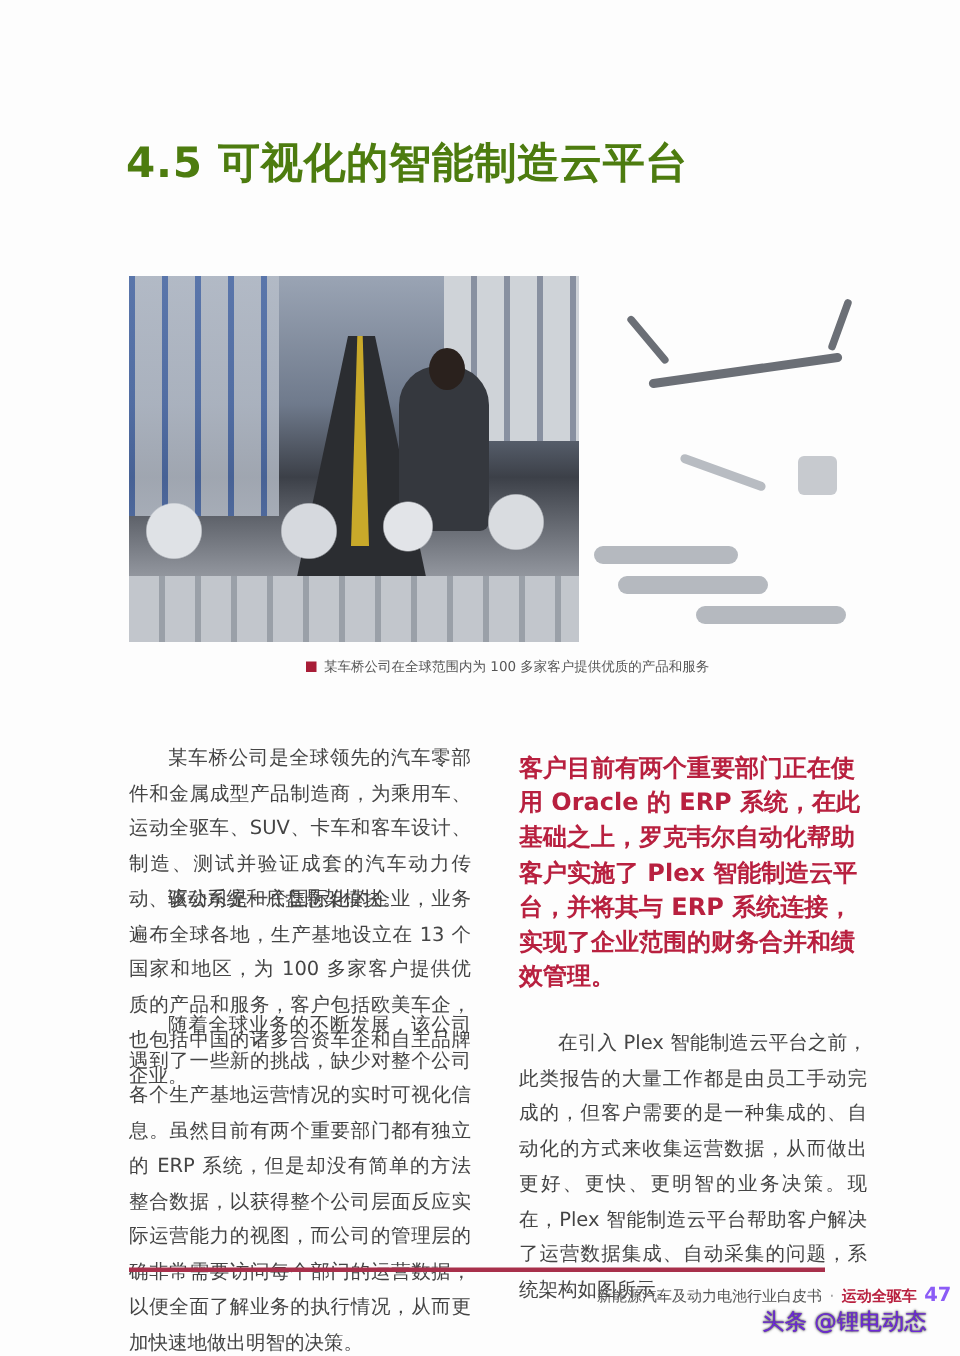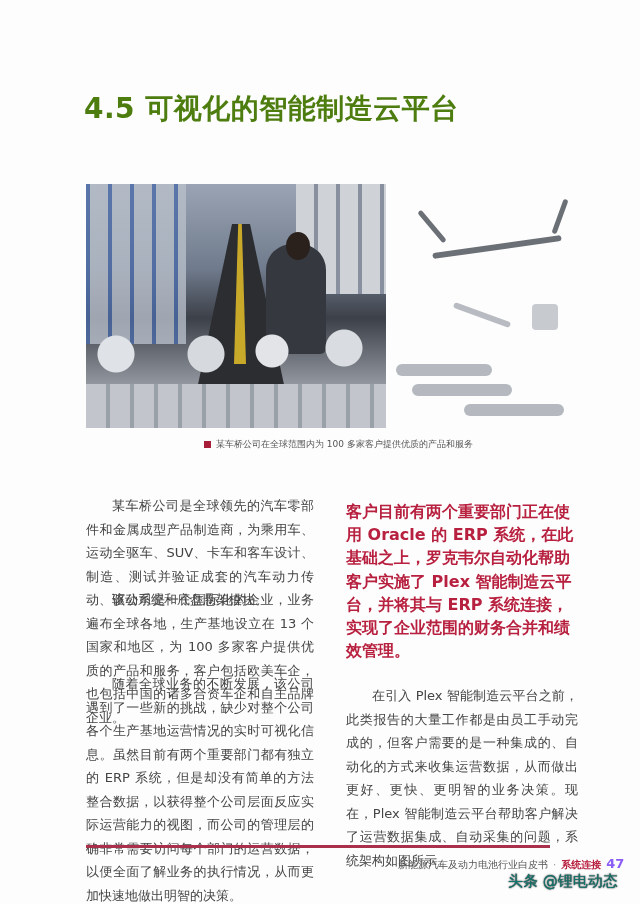--- a/index.html
+++ b/index.html
@@ -44,21 +44,21 @@
   .p3 { top:672px; }
   .body-col p { margin:0; text-indent:2em; }
   .quote { position:absolute; left:346px; top:500px; width:232px; font-size:16px; line-height:23.2px; color:#b8203f; font-weight:bold; }
   .right-col { position:absolute; left:346px; top:684px; width:232px; font-size:13px; line-height:23.5px; color:#444; text-align:justify; }
   .right-col p { margin:0; text-indent:2em; }
   .rule { position:absolute; left:86px; top:845px; width:464px; height:3px; background:#a8304b; }
   .footer { position:absolute; left:358px; top:856px; font-size:10px; color:#555; display:flex; align-items:baseline; gap:5px;margin-left:40px; }
   .footer .sep { color:#999; }
   .footer .section { color:#b8203f; font-weight:bold; }
   .footer .pg { color:#8b5cf6; font-weight:bold; font-size:13px; }
-  .watermark { position:absolute; left:508px; top:872px; font-size:15px; color:#0f766e; text-shadow:0 0 2px #444,0 0 1px #222; }
+  .watermark { position:absolute; left:508px; top:872px; font-size:15px; color:#6d28d9; text-shadow:0 0 2px #444,0 0 1px #222; }
 </style>
 </head>
 <body>
 
 <div class="title">4.5 可视化的智能制造云平台</div>
 
 <div class="photo-main">
   <div class="rack-l"></div>
   <div class="rack-r"></div>
   <div class="floor"></div>
@@ -99,17 +99,17 @@
 
 <div class="right-col">
   <p>在引入 Plex 智能制造云平台之前，此类报告的大量工作都是由员工手动完成的，但客户需要的是一种集成的、自动化的方式来收集运营数据，从而做出更好、更快、更明智的业务决策。现在，Plex 智能制造云平台帮助客户解决了运营数据集成、自动采集的问题，系统架构如图所示。</p>
 </div>
 
 <div class="rule"></div>
 
 <div class="footer">
   <span>新能源汽车及动力电池行业白皮书</span>
   <span class="sep">·</span>
-  <span class="section">系统连接</span>
+  <span class="section">运动全驱车</span>
   <span class="pg">47</span>
 </div>
 
 <div class="watermark">头条 @锂电动态</div>
 
 </body></html>

